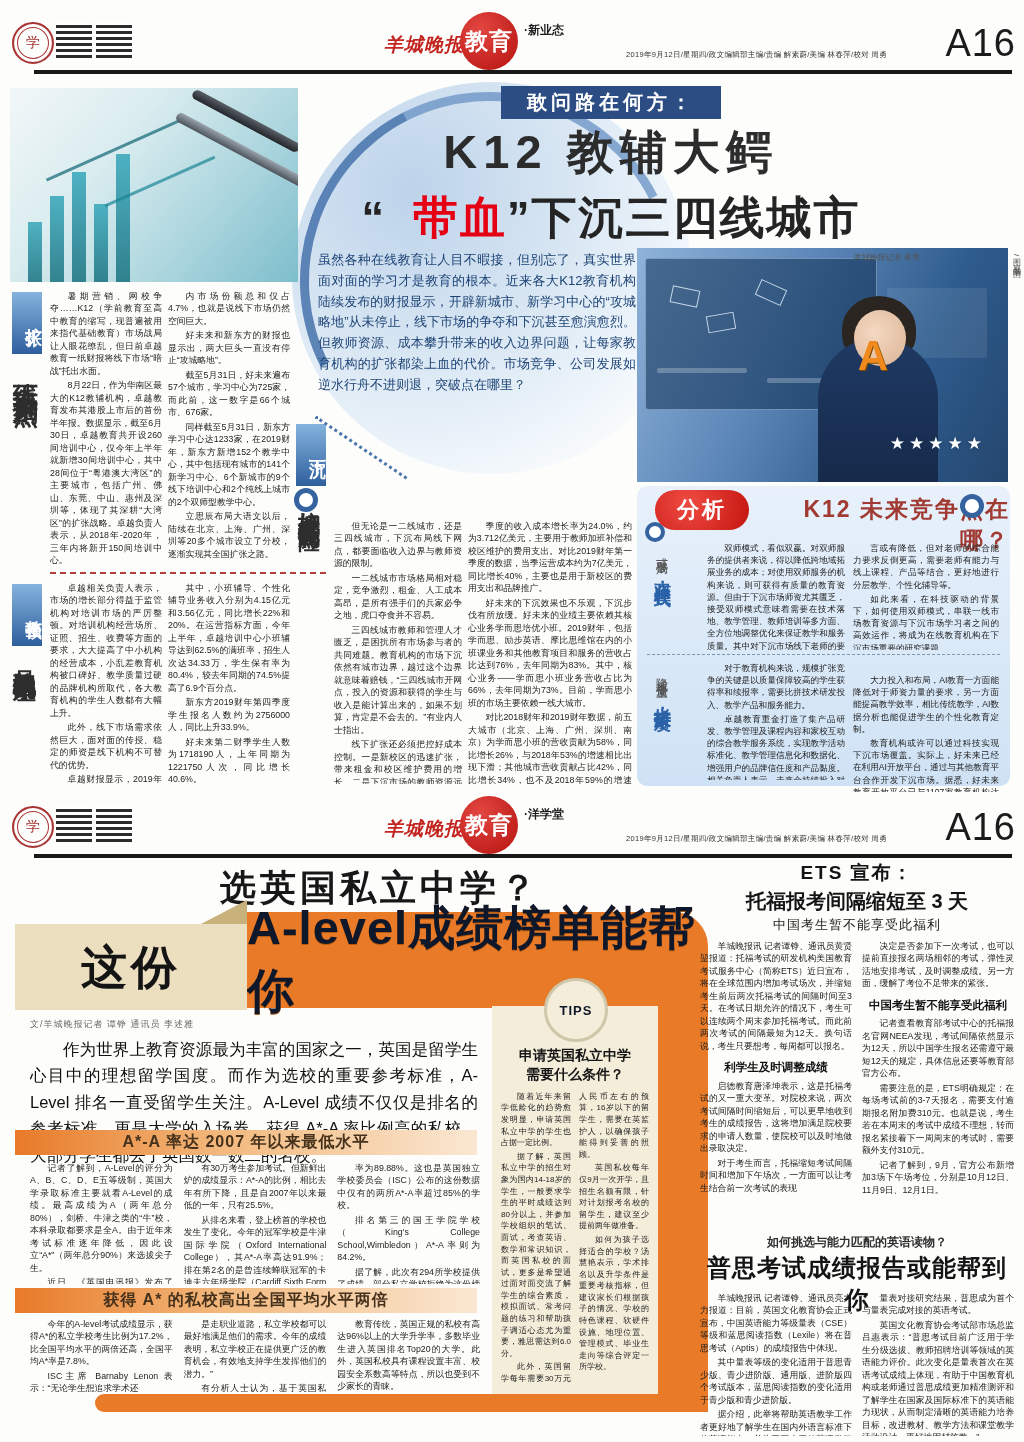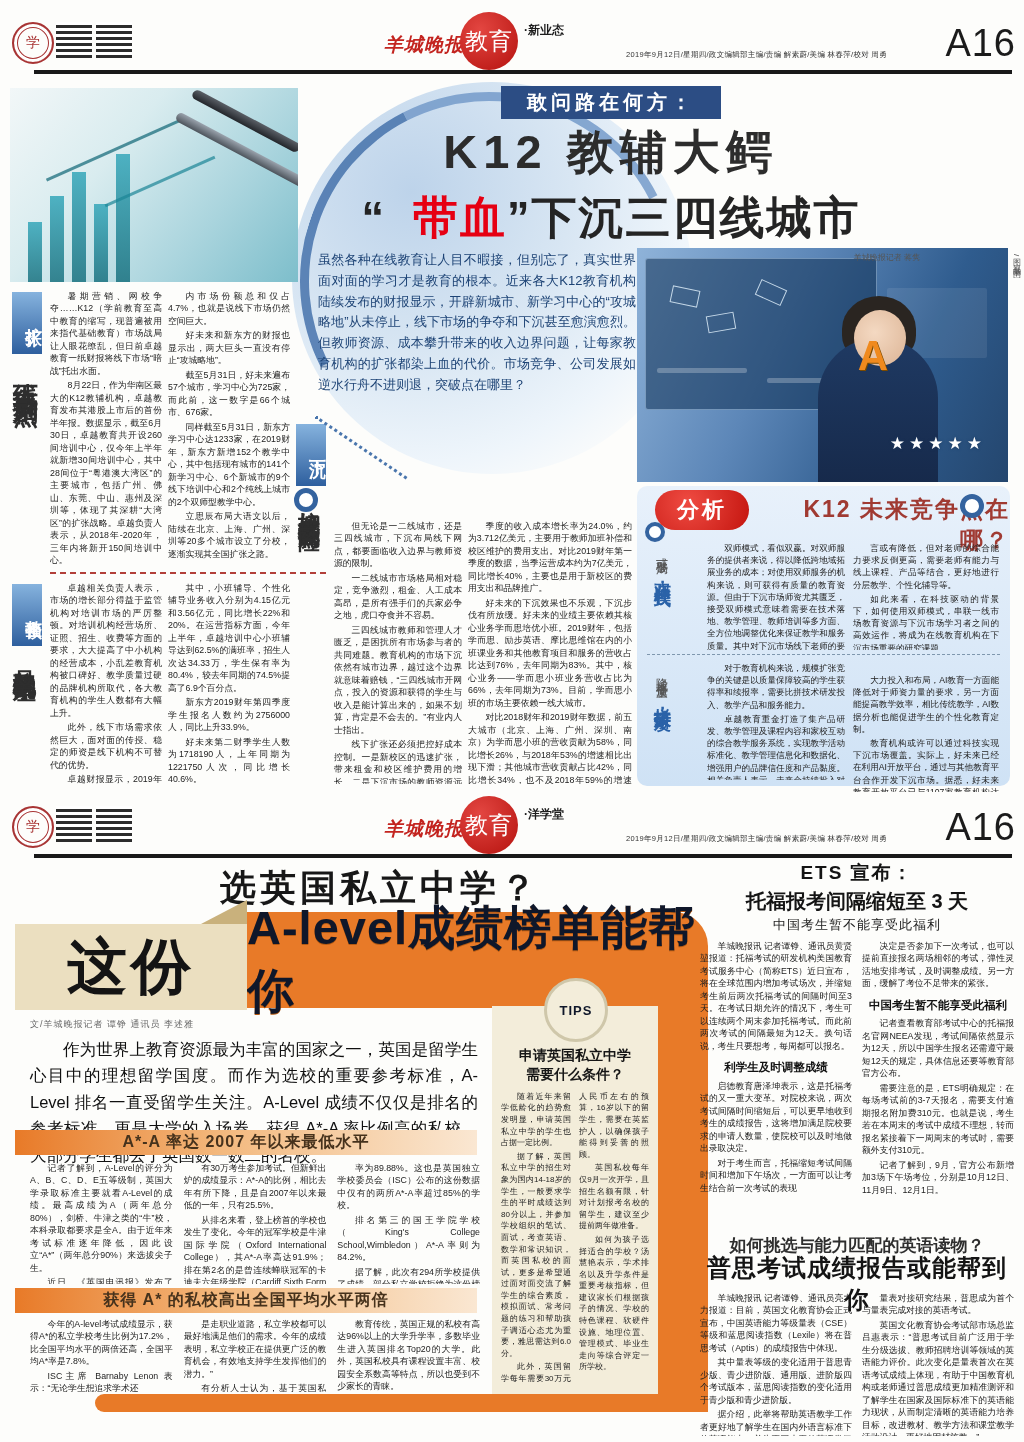--- a/index.html
+++ b/index.html
@@ -17,21 +17,21 @@
         box-shadow:inset 0 0 0 3px #fff,inset 0 0 0 4px #a83434;display:flex;align-items:center;justify-content:center;
         color:#a83434;font-size:14px;font-family:"DejaVu Serif",serif;}
   .qr{position:absolute;top:6px;width:36px;height:36px;background:
       repeating-linear-gradient(0deg,#2c2c2c 0 3px,#fff 3px 6px),
       repeating-linear-gradient(90deg,#2c2c2c 0 3px,rgba(255,255,255,.65) 3px 6px);}
   .qr1{left:48px;} .qr2{left:88px;}
   .brand{position:absolute;left:376px;top:16px;font-family:"DejaVu Serif",serif;font-style:italic;font-weight:bold;
          font-size:19px;color:#c3241f;letter-spacing:1px;}
   .badge{position:absolute;left:452px;top:-4px;width:58px;height:58px;border-radius:50%;
          background:radial-gradient(circle at 35% 30%,#e34641,#b5120e);display:flex;align-items:center;justify-content:center;
-         color:#fff;font-size:23px;font-weight:normal;z-index:3;letter-spacing:1px;}
+         color:#fff;font-size:23px;font-weight:bold;z-index:3;letter-spacing:1px;}
   .mtag{position:absolute;left:516px;top:6px;font-size:12px;font-weight:bold;color:#1c1c1c;}
   .dateline{position:absolute;left:618px;top:34px;font-size:7.5px;color:#333;letter-spacing:.3px;}
   .pageno{position:absolute;right:0;top:6px;font-size:38px;color:#1b1b1b;font-weight:400;letter-spacing:1px;}
 
   
   .col{font-size:8.8px;line-height:1.42;text-align:justify;overflow:hidden;}
   .col p{margin:0 0 2px;text-indent:2em;}
   .col h4{font-size:11.5px;margin:7px 0 4px;text-align:center;text-indent:0;color:#111;}
 
   
@@ -88,21 +88,21 @@
   .analabel .g{font-size:12px;color:#555;letter-spacing:2px;}
   .analabel .b{font-size:17px;font-weight:900;color:#2a62a8;letter-spacing:2px;}
   .anacol{position:absolute;font-size:8.6px;line-height:1.42;text-align:justify;overflow:hidden;}
   .anacol p{margin:0 0 2px;text-indent:2em;}
   .anadash{position:absolute;left:10px;width:353px;border-top:1px dashed #7f97ae;}
 
   
   .p2kicker{position:absolute;left:140px;top:76px;width:480px;text-align:center;font-size:36px;font-weight:900;color:#171717;letter-spacing:4px;}
   .card{position:absolute;left:15px;top:136px;width:232px;height:86px;background:#ebdfc0;z-index:1;}
   .fold{position:absolute;right:0;top:-24px;width:0;height:0;border-left:46px solid transparent;border-bottom:24px solid #c9b17c;}
-  .cardtxt{width:100%;text-align:center;font-size:60px;font-weight:900;color:#141414;line-height:86px;letter-spacing:4px;}
+  .cardtxt{width:100%;text-align:center;font-size:46px;font-weight:900;color:#141414;line-height:86px;letter-spacing:4px;}
   .oband{position:absolute;left:247px;top:124px;width:461px;height:96px;background:#e87a28;border-radius:0 34px 0 0;z-index:0;
      display:flex;align-items:center;justify-content:center;}
   .oband span{color:#0f172a;font-size:47px;font-weight:900;letter-spacing:1px;text-shadow:0 1px 0 #b55a12;}
   .oframe{position:absolute;left:658px;top:218px;width:50px;height:406px;background:#e87a28;}
   .obottom{position:absolute;left:95px;top:606px;width:613px;height:18px;background:#e87a28;border-radius:9px 0 0 9px;}
   .p2byline{position:absolute;left:30px;top:230px;font-size:9px;color:#6a6a6a;letter-spacing:1px;}
   .p2intro{position:absolute;left:30px;top:248px;width:448px;font-size:16.5px;line-height:1.6;color:#101010;text-align:justify;}
   .p2intro p{margin:0;text-indent:2em;}
   .secbar{position:absolute;left:15px;width:462px;height:25px;background:linear-gradient(90deg,#e87a28 0%,#f3b97e 45%,#fae7d2 100%);
      display:flex;align-items:center;justify-content:center;font-size:16px;font-weight:bold;color:#46321c;letter-spacing:1px;}
@@ -115,21 +115,21 @@
      padding:40px 9px 8px;}
   .tipstitle{text-align:center;font-size:14px;font-weight:900;color:#161616;line-height:1.35;margin-bottom:7px;}
   .tipscols{column-count:2;column-gap:8px;font-size:8px;line-height:1.45;text-align:justify;height:300px;overflow:hidden;}
   .tipscols p{margin:0 0 2px;text-indent:2em;}
 
   .etsT1{position:absolute;left:700px;top:72px;width:314px;text-align:center;font-size:19px;font-weight:900;color:#141414;letter-spacing:2px;}
   .etsT2{position:absolute;left:700px;top:100px;width:314px;text-align:center;font-size:20px;font-weight:900;color:#141414;}
   .etsSub{position:absolute;left:700px;top:128px;width:314px;text-align:center;font-size:13px;color:#222;letter-spacing:1px;}
   .etsCols{position:absolute;left:700px;top:152px;width:314px;display:flex;gap:10px;height:292px;}
   .etsCols .c{flex:1;}
-  .aptK{position:absolute;left:700px;top:446px;width:314px;text-align:center;font-size:17px;font-weight:bold;color:#2e2e2e;}
+  .aptK{position:absolute;left:700px;top:446px;width:314px;text-align:center;font-size:12px;font-weight:bold;color:#2e2e2e;}
   .aptT{position:absolute;left:700px;top:464px;width:314px;text-align:center;font-size:24px;font-weight:900;color:#141414;letter-spacing:1px;}
   .aptCols{position:absolute;left:700px;top:504px;width:314px;display:flex;gap:10px;height:144px;}
   .aptCols .c{flex:1;}
 </style>
 </head>
 <body>
 
 <div id="paper">
 
   <div class="page" id="p1">

